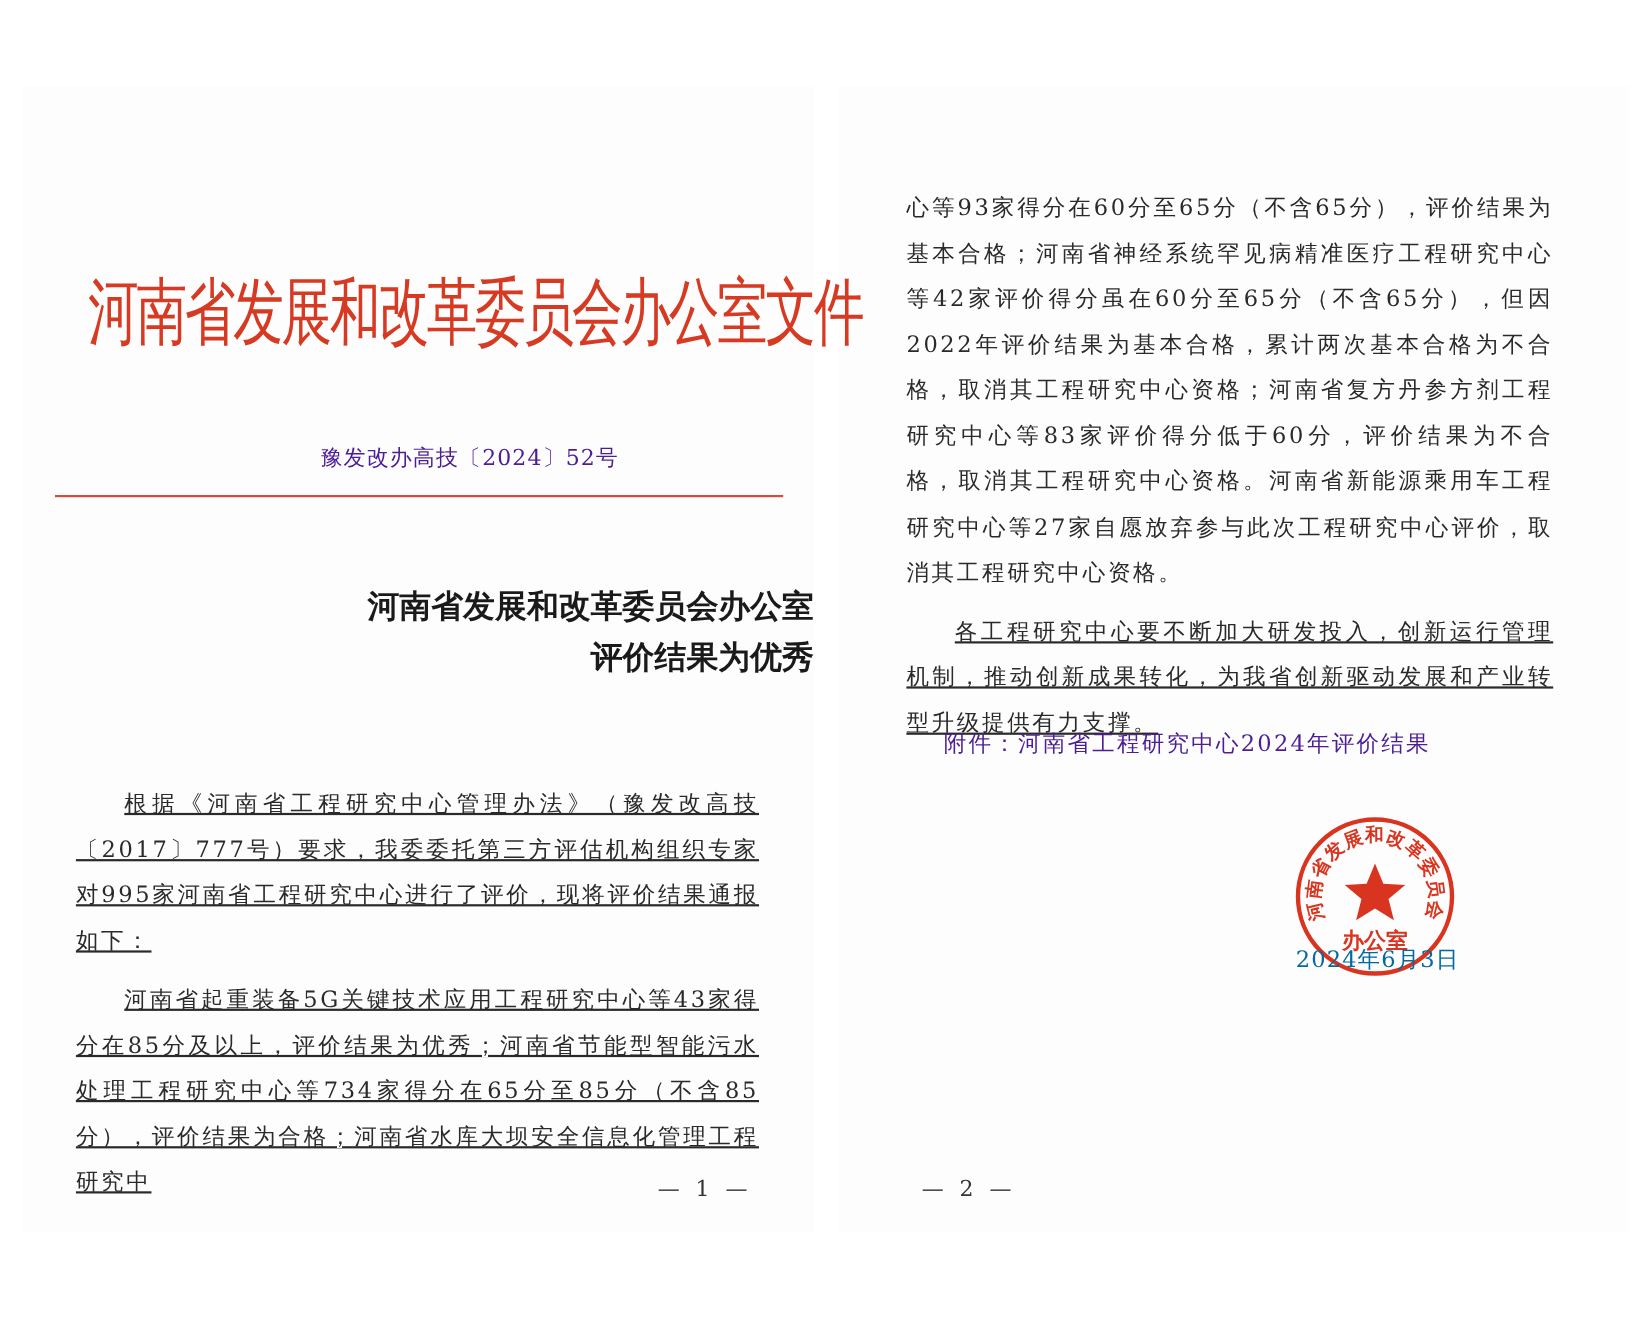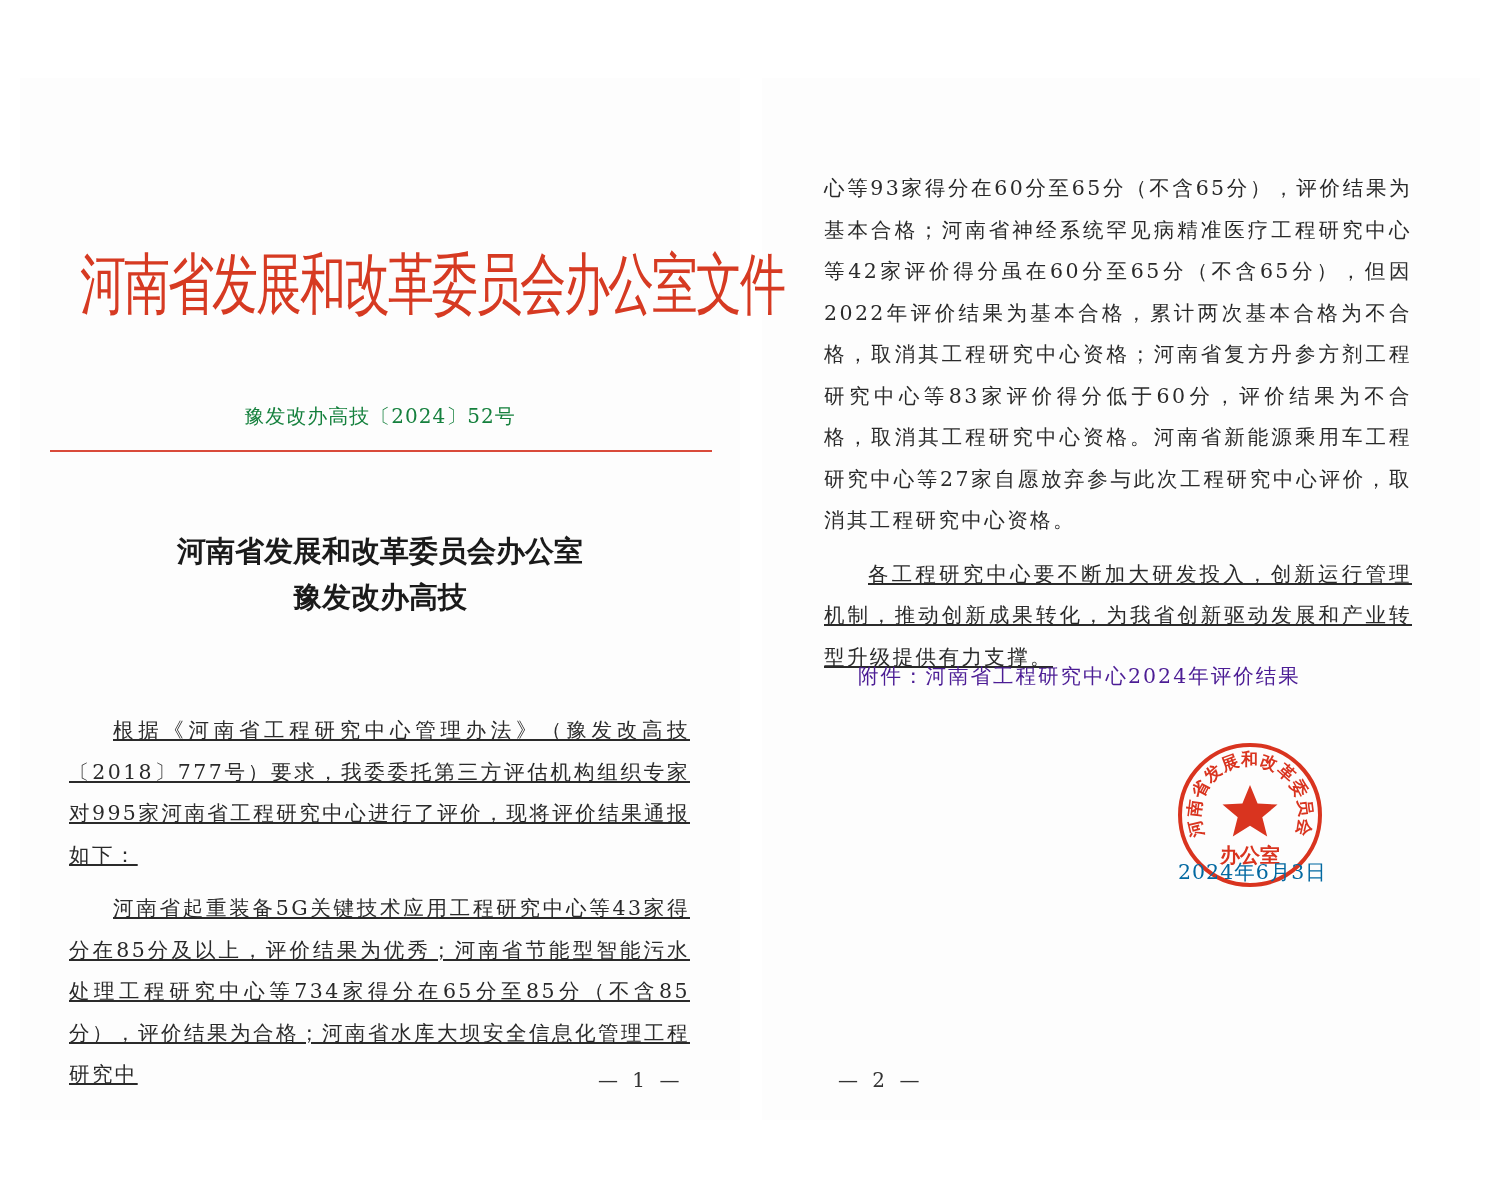--- a/index.html
+++ b/index.html
@@ -15,27 +15,27 @@
 
   .red-header {
     position: absolute; left: 80px; top: 250px; width: 620px;
     font-family: "DejaVu Serif", "Liberation Serif", serif;
     font-size: 46px; font-weight: normal; color: #d63a22;
     letter-spacing: -2px; transform: scaleY(1.45); transform-origin: top left;
     white-space: nowrap; line-height: 1;
   }
   .doc-number {
     position: absolute; left: 0; width: 760px; top: 403px; text-align: center;
-    font-size: 20px; color: #15803d; letter-spacing: 1px;
+    font-size: 20px; color: #4c1d95; letter-spacing: 1px; padding-left: 47px;
   }
   .red-rule {
     position: absolute; left: 50px; width: 662px; top: 450px; height: 2px; background: #d94a3a;
   }
   .title-block {
-    position: absolute; left: 20px; width: 720px; top: 528px; text-align: center;
+    position: absolute; left: 20px; width: 720px; top: 528px; text-align: right;
     font-size: 29px; font-weight: bold; line-height: 46px; color: #1a1a1a;
   }
   .title-block .line { display: block; }
   .body-text {
     position: absolute; font-size: 20.5px; line-height: 41.5px; color: #2a2a2a;
     letter-spacing: 2.4px; text-align: justify;
   }
   #p1-body { left: 57px; width: 645px; top: 698px; }
   #p2-body { left: 812px; width: 612px; top: 156px; }
   .para { margin: 12px; }
@@ -61,25 +61,25 @@
 
 <div class="page" id="page1"></div>
 <div class="page" id="page2"></div>
 
 <div class="red-header">河南省发展和改革委员会办公室文件</div>
 <div class="doc-number">豫发改办高技〔2024〕52号</div>
 <div class="red-rule"></div>
 
 <div class="title-block">
   <span class="line">河南省发展和改革委员会办公室</span>
-  <span class="line">豫发改办高技</span>
+  <span class="line">评价结果为优秀</span>
 </div>
 
 <div class="body-text" id="p1-body">
-  <p class="para indent">根据《河南省工程研究中心管理办法》（豫发改高技〔2018〕777号）要求，我委委托第三方评估机构组织专家对995家河南省工程研究中心进行了评价，现将评价结果通报如下：</p>
+  <p class="para indent">根据《河南省工程研究中心管理办法》（豫发改高技〔2017〕777号）要求，我委委托第三方评估机构组织专家对995家河南省工程研究中心进行了评价，现将评价结果通报如下：</p>
   <p class="para indent">河南省起重装备5G关键技术应用工程研究中心等43家得分在85分及以上，评价结果为优秀；河南省节能型智能污水处理工程研究中心等734家得分在65分至85分（不含85分），评价结果为合格；河南省水库大坝安全信息化管理工程研究中</p>
 </div>
 
 <div class="page-num" id="pn1">— 1 —</div>
 
 <div class="body-text" id="p2-body">
   <p class="para">心等93家得分在60分至65分（不含65分），评价结果为基本合格；河南省神经系统罕见病精准医疗工程研究中心等42家评价得分虽在60分至65分（不含65分），但因2022年评价结果为基本合格，累计两次基本合格为不合格，取消其工程研究中心资格；河南省复方丹参方剂工程研究中心等83家评价得分低于60分，评价结果为不合格，取消其工程研究中心资格。河南省新能源乘用车工程研究中心等27家自愿放弃参与此次工程研究中心评价，取消其工程研究中心资格。</p>
   <p class="para indent">各工程研究中心要不断加大研发投入，创新运行管理机制，推动创新成果转化，为我省创新驱动发展和产业转型升级提供有力支撑。</p>
 </div>
 

